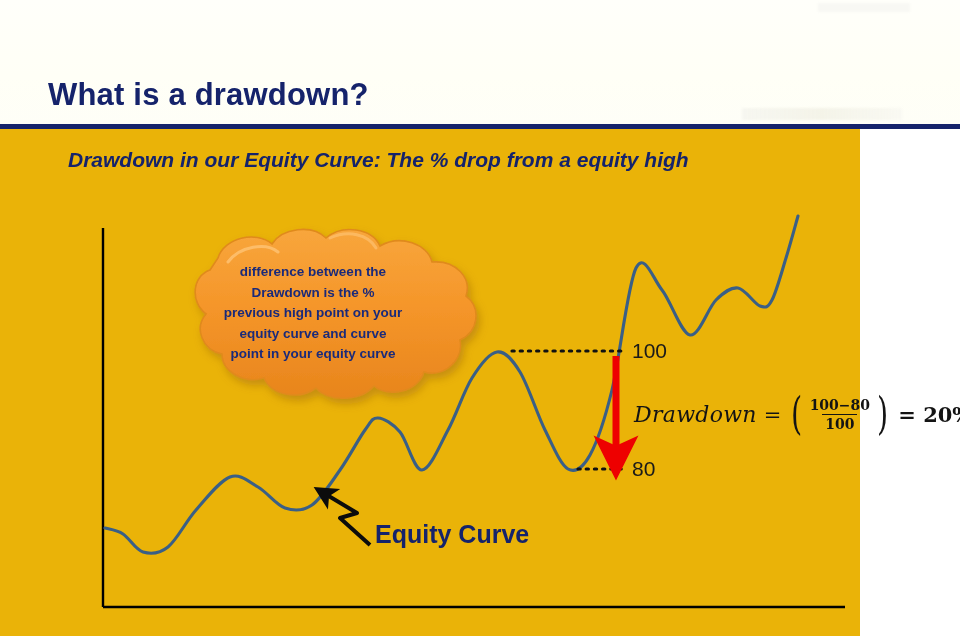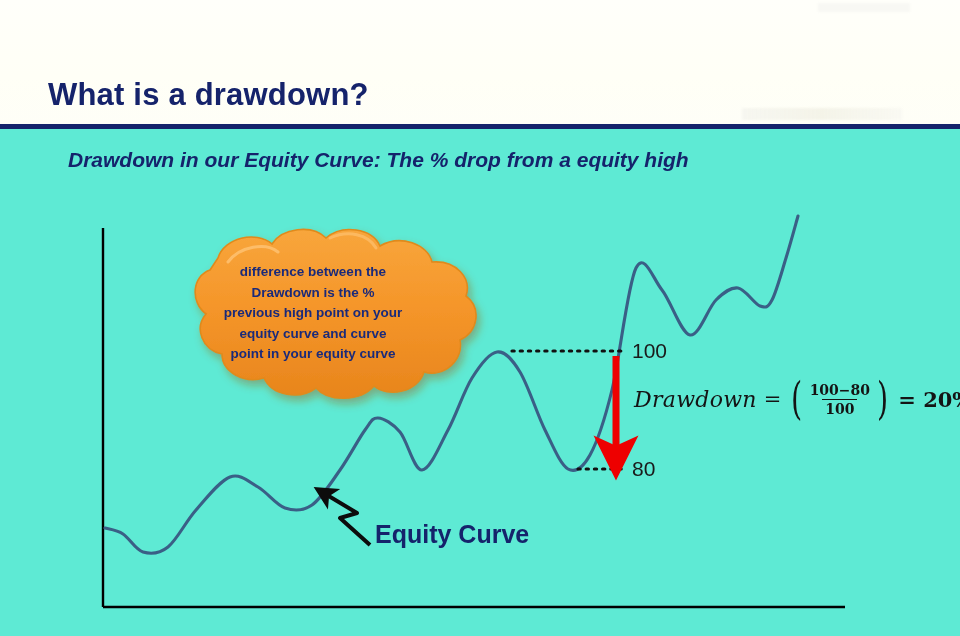--- a/index.html
+++ b/index.html
@@ -10,23 +10,23 @@
     width: 960px;
     height: 636px;
     background: #ffffff;
     font-family: "Liberation Sans", sans-serif;
     overflow: hidden;
     position: relative;
   }
   #slide {
     position: absolute;
     left: 0; top: 0;
-    width: 960px;
+    width: 860px;
     height: 636px;
-    background: #5eead4;
+    background: #eab308;
   }
   
   .header-band {
     position: absolute;
     left: 0; top: 0;
     width: 960px;
     height: 127px;
     background: linear-gradient(to bottom, #fffffa 0%, #fffff6 60%, #fefef7 100%);
   }
   .header-rule {
@@ -133,21 +133,21 @@
     font-size: 44px;
     line-height: 0.82;
     font-weight: 300;
     transform: scaleX(0.65);
     display: inline-block;
   }
   .frac {
     display: inline-flex;
     flex-direction: column;
     align-items: center;
-    margin: 0 1px;
+    margin: 16px 1px;
     font-size: 14px;
     font-weight: bold;
   }
   .frac .num { padding: 0 3px 1px 3px; }
   .frac .den { padding: 1px 3px 0 3px; border-top: 1.6px solid #141414; }
   .formula .res { margin-left: 7px; font-size: 21px; font-weight: bold; }
 </style>
 </head>
 <body>
 

